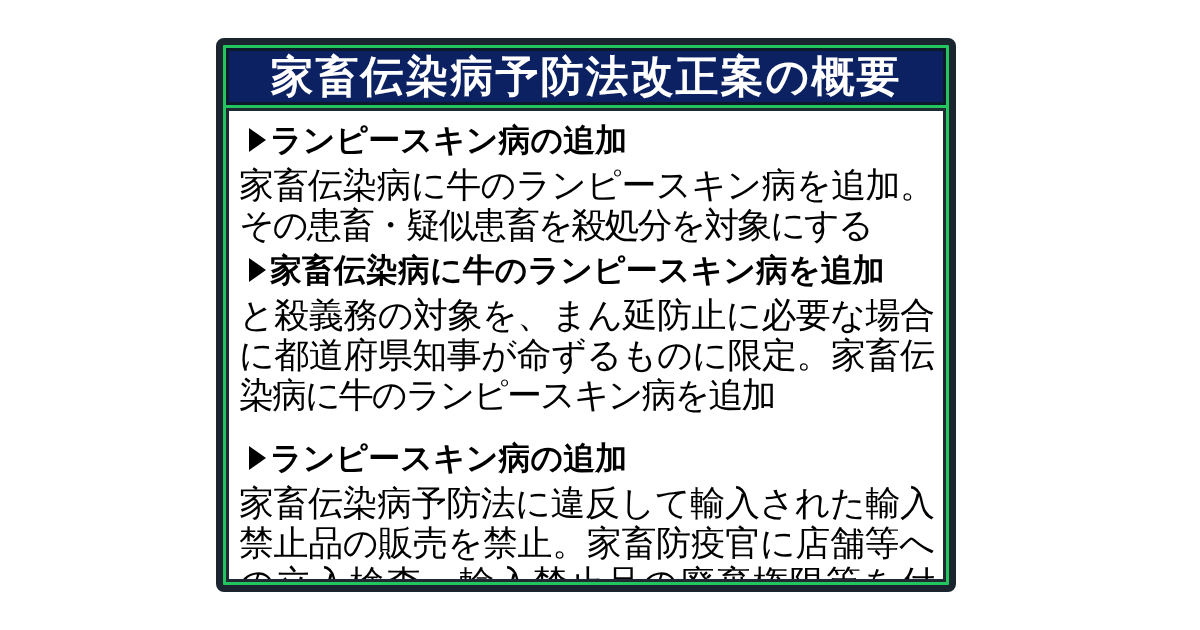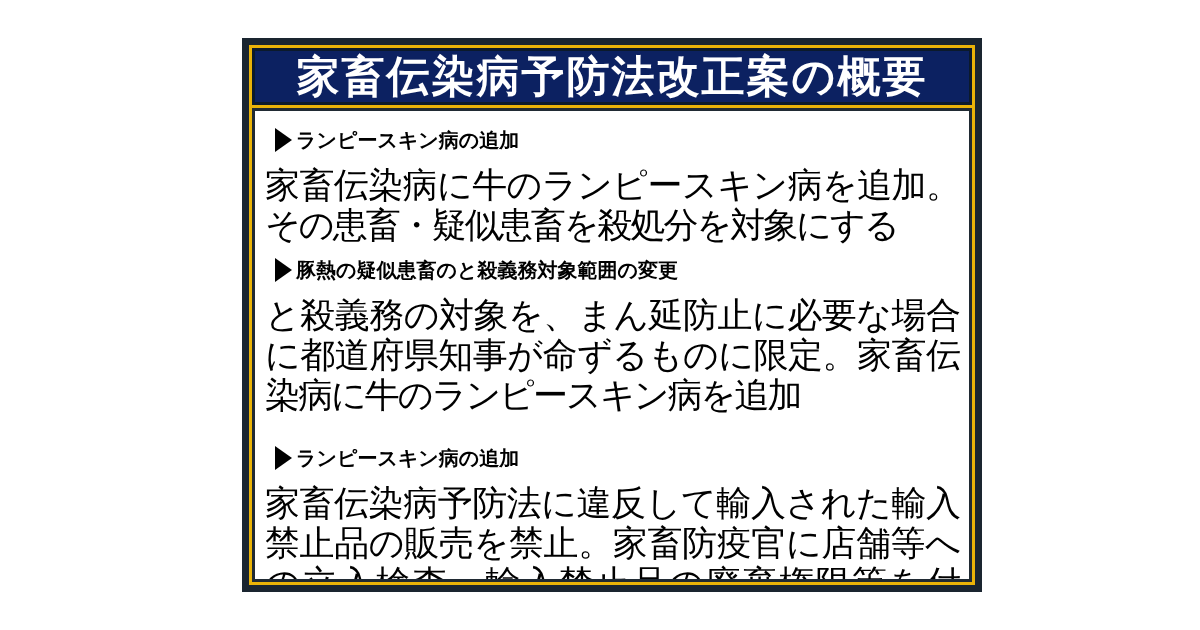--- a/index.html
+++ b/index.html
@@ -9,26 +9,26 @@
     font-family: "Liberation Sans", "DejaVu Sans", sans-serif;
     overflow: hidden;
   }
   .stage {
     position: relative;
     width: 1200px; height: 630px;
     background: #ffffff;
   }
   .card {
     position: absolute;
-    left: 242px; top: 38px;
+    left: 216px; top: 38px;
     width: 740px; height: 554px;
     box-sizing: border-box;
-    background: #eab308;
+    background: #22c55e;
     border: 7px solid #1a2530;
-    border-radius: 0;
+    border-radius: 8px;
     padding: 3px;
     display: flex;
     flex-direction: column;
   }
   .card-header {
     box-sizing: border-box;
     background: #0c2161;
     border: 3px solid #0c1a2b;
     height: 57px;
     flex: 0 0 auto;
@@ -54,21 +54,21 @@
     padding: 8px 10px 2px 10px;
     overflow: hidden;
     color: #000000;
   }
   .section { margin: 0; }
   .section-heading {
     display: flex;
     align-items: center;
     margin: 2px 0 6px 0;
     padding-left: 10px;
-    font-size: 20px;
+    font-size: 32px;
     font-weight: 700;
     line-height: 38px;
     color: #000000;
     white-space: nowrap;
   }
   .tri {
     width: 0; height: 0;
     border-top: 12px solid transparent;
     border-bottom: 12px solid transparent;
     border-left: 17px solid #000000;
@@ -101,21 +101,21 @@
         <h2 class="section-heading">
           <span class="tri"></span>
           <span>ランピースキン病の追加</span>
         </h2>
         <p class="section-body">家畜伝染病に牛のランピースキン病を追加。その患畜・疑似患畜を殺処分を対象にする</p>
       </section>
 
       <section class="section">
         <h2 class="section-heading">
           <span class="tri"></span>
-          <span>豚熱の疑似患畜のと殺義務対象範囲の変更</span>
+          <span>家畜伝染病に牛のランピースキン病を追加</span>
         </h2>
         <p class="section-body">と殺義務の対象を、まん延防止に必要な場合に都道府県知事が命ずるものに限定。家畜伝染病に牛のランピースキン病を追加</p>
       </section>
 
       <section class="section section--spaced">
         <h2 class="section-heading">
           <span class="tri"></span>
           <span>ランピースキン病の追加</span>
         </h2>
         <p class="section-body">家畜伝染病予防法に違反して輸入された輸入禁止品の販売を禁止。家畜防疫官に店舗等への立入検査・輸入禁止品の廃棄権限等を付与。</p>

